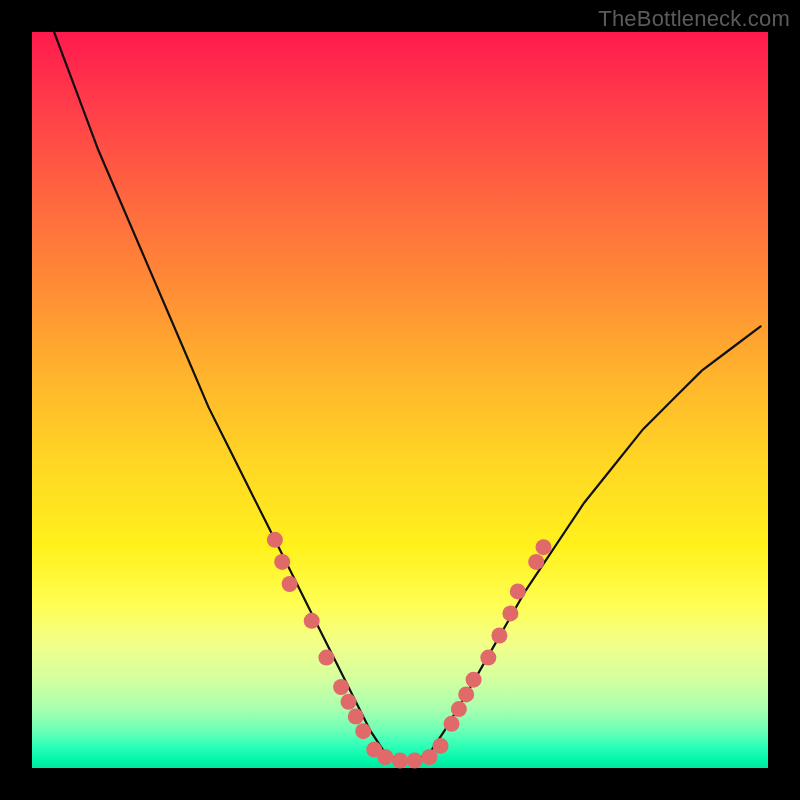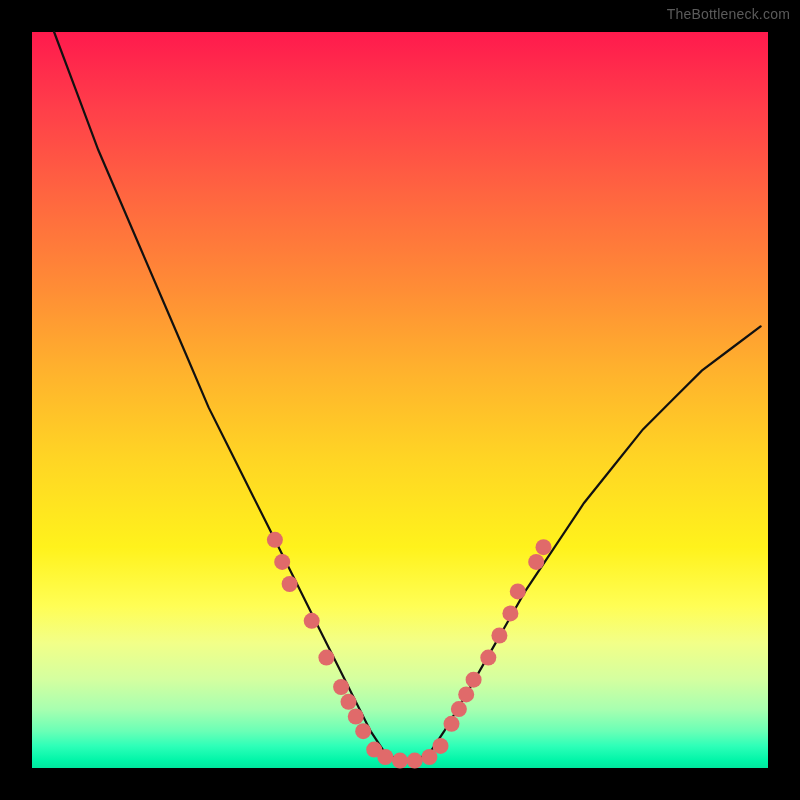--- a/index.html
+++ b/index.html
@@ -41,21 +41,21 @@
       #2effb8 97%,
       #00f5a8 99%,
       #00e79e 100%
     );
   }
   .watermark {
     position: absolute;
     top: 6px;
     right: 10px;
     color: #5b5b5b;
-    font-size: 14px;
+    font-size: 22px;
     letter-spacing: 0.2px;
     user-select: none;
   }
   svg.curve {
     position: absolute;
     left: 0;
     top: 0;
     width: 736px;
     height: 736px;
     overflow: visible;

